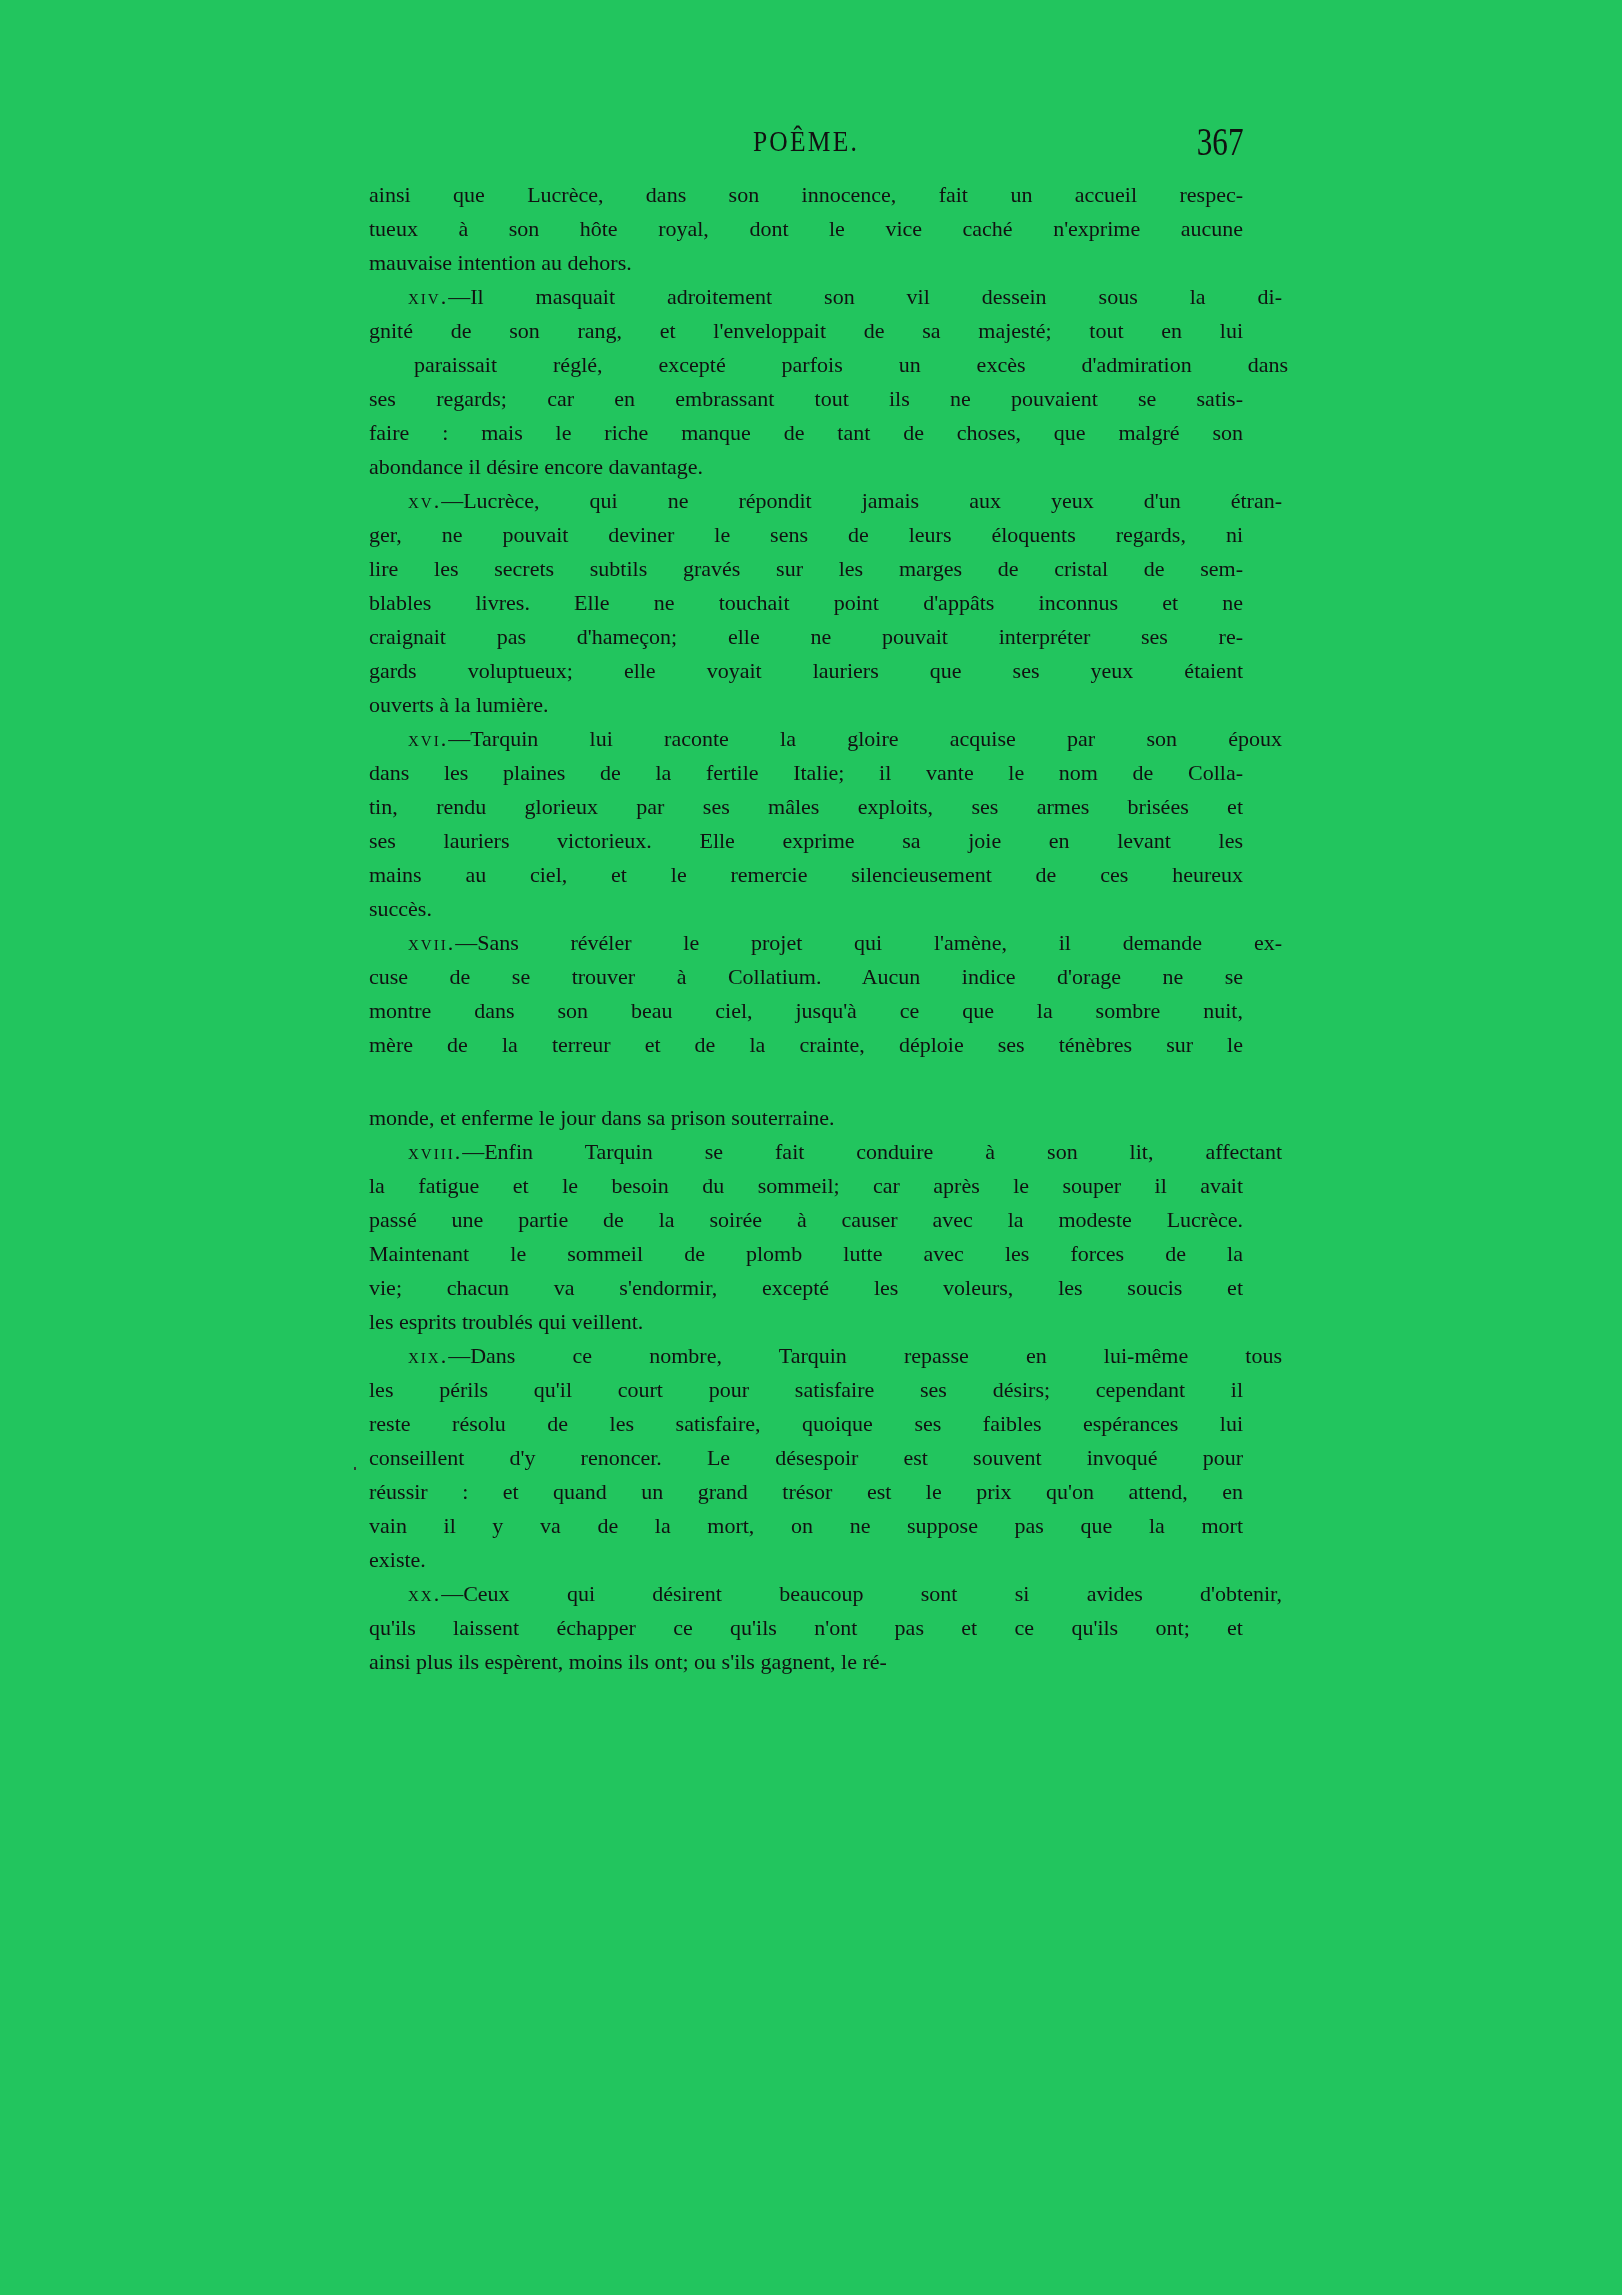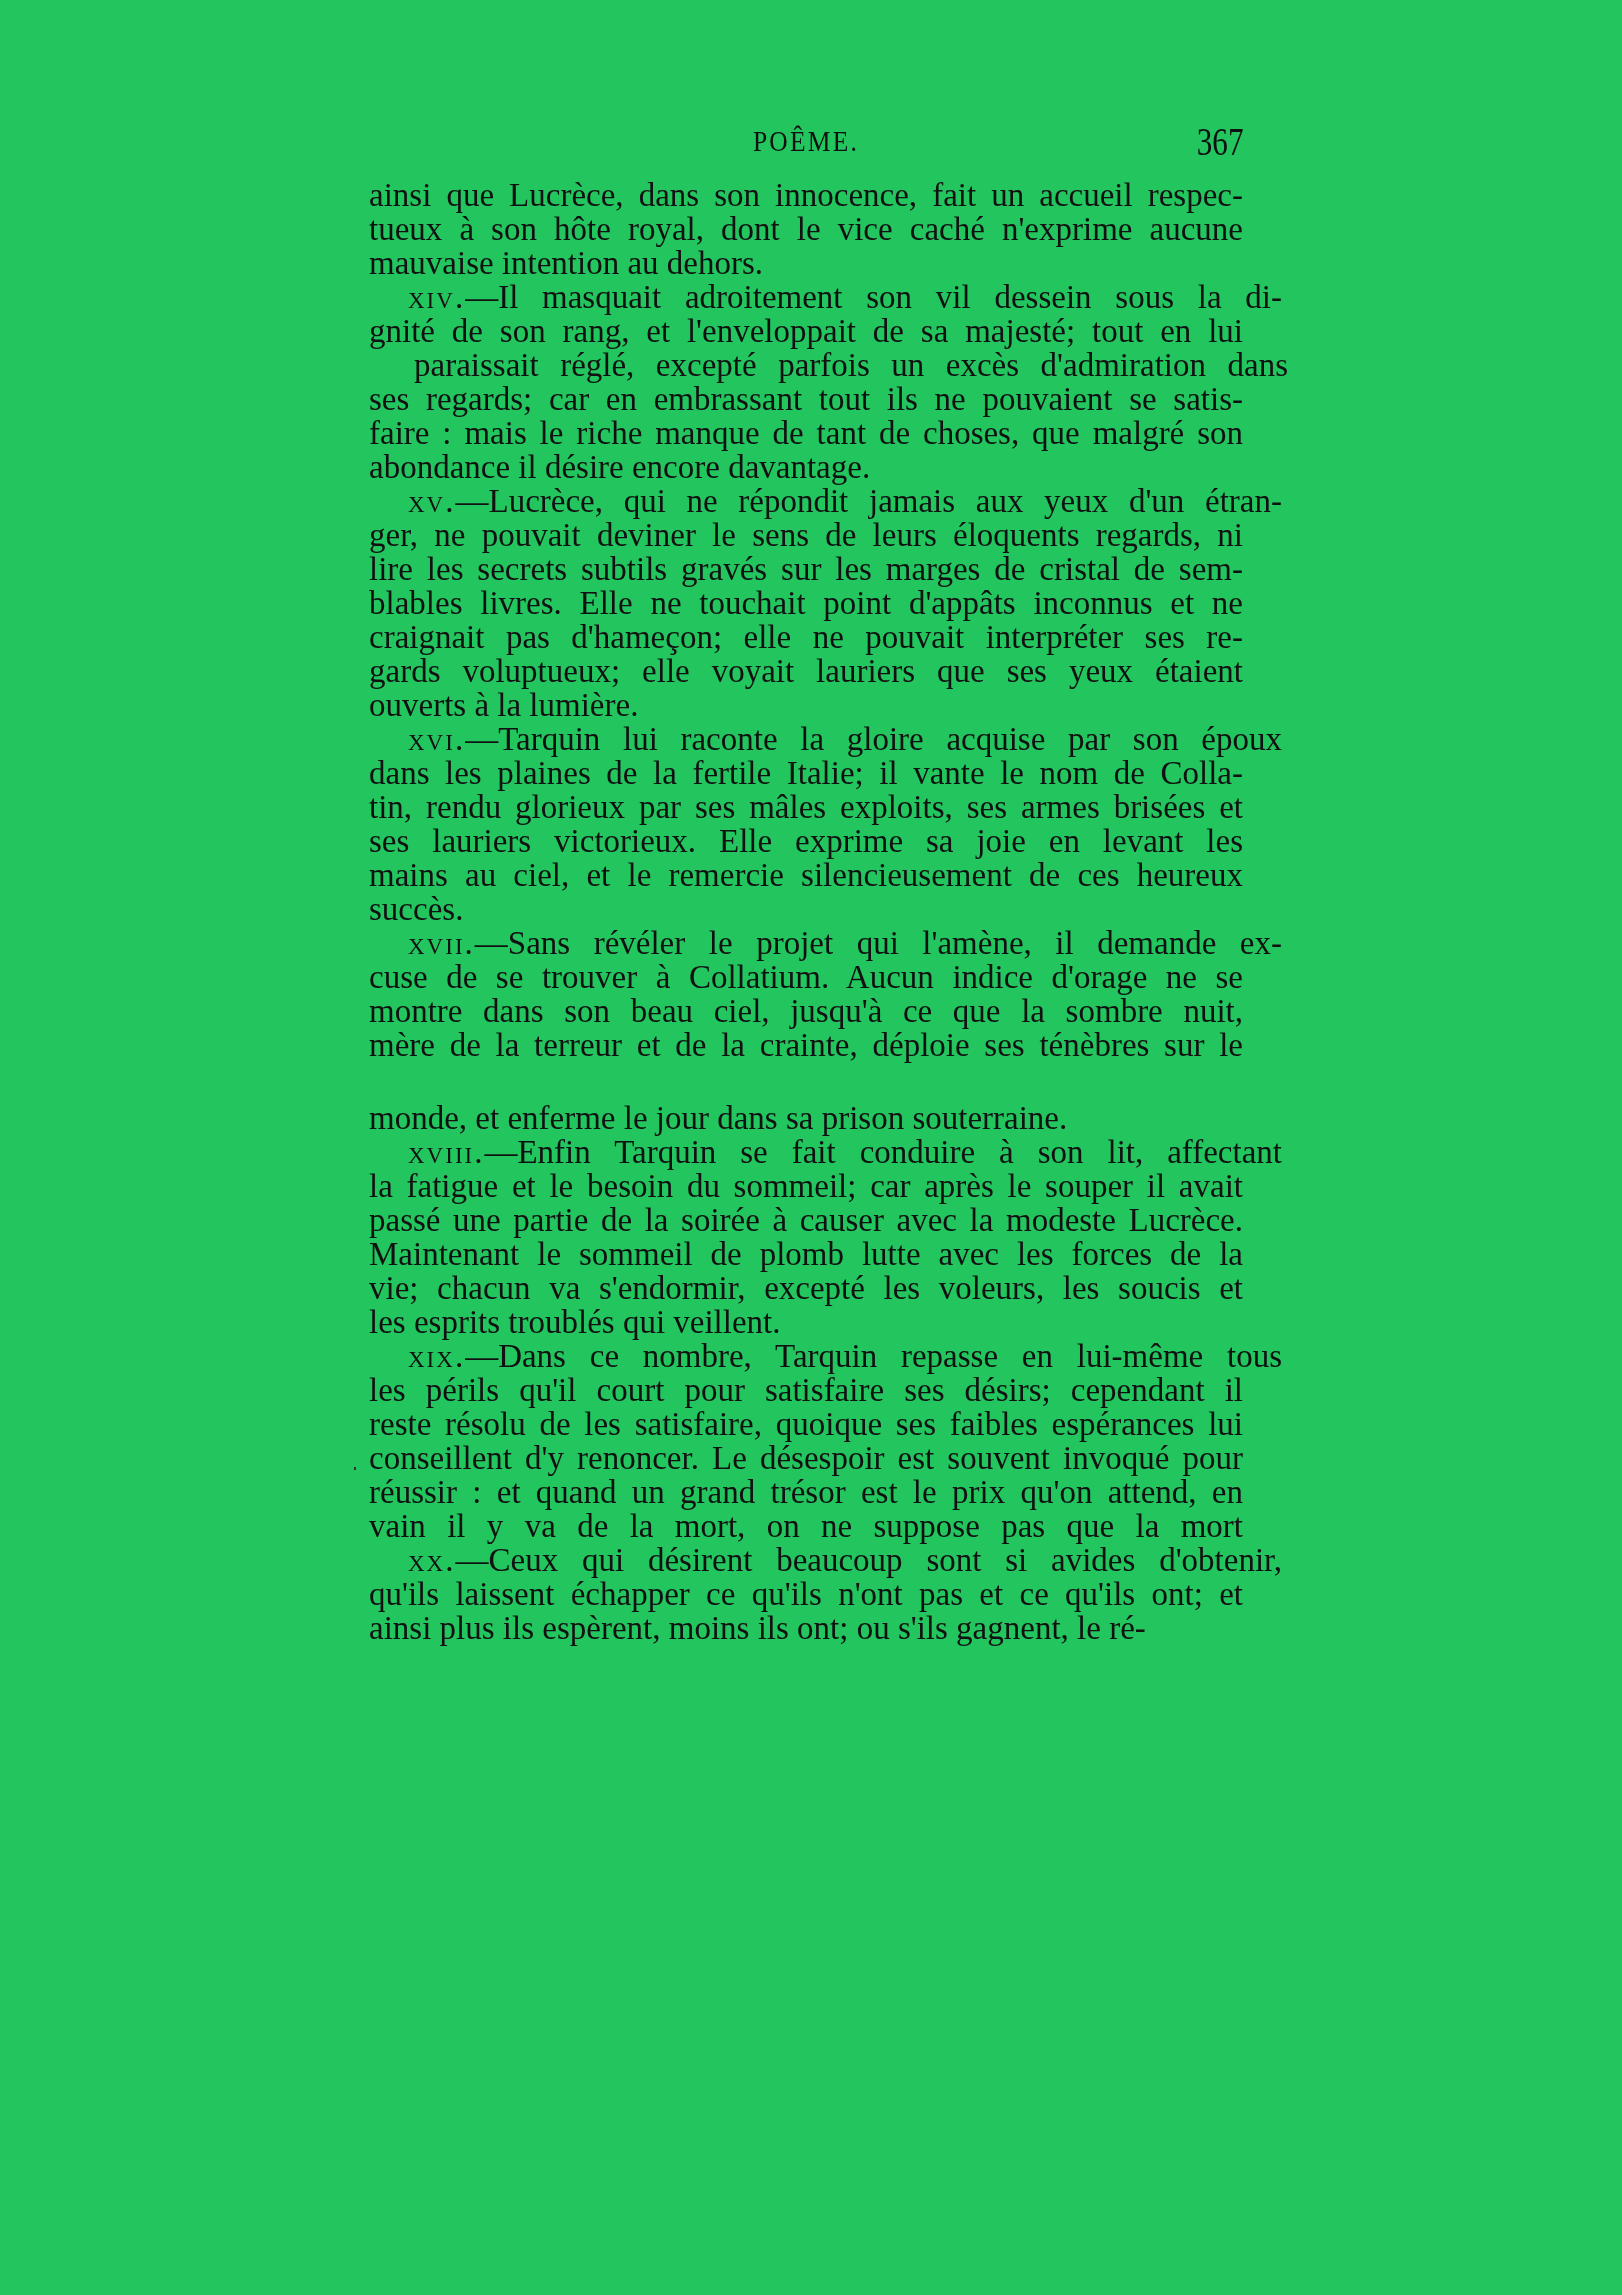--- a/index.html
+++ b/index.html
@@ -4,21 +4,21 @@
 <style>
   html, body { margin:0; padding:0; background:#ffffff; }
   body { width:1622px; height:2295px; position:relative; overflow:hidden; }
   .page { position:absolute; left:0; top:0; width:1622px; height:2295px; background:#22c55e; color:#111; }
   .header { position:absolute; left:369px; top:124px; width:874px; height:46px;
             font-family:"Liberation Serif", serif; }
   .running-title { position:absolute; left:0; width:100%; text-align:center; top:0;
             font-size:30px; letter-spacing:2.6px; transform:scaleX(0.85); }
   .page-number { position:absolute; right:0; top:-5.2px; font-size:39px; transform:scaleX(0.8); transform-origin:right; }
   .body { position:absolute; left:369px; top:178px; width:874px;
-          font-family:"Liberation Serif", serif; font-size:33px; line-height:34px; }
+          font-family:"Liberation Serif", serif; font-size:22px; line-height:34px; }
   .line { display:block; white-space:nowrap; text-align:justify; text-align-last:justify;
           height:34px; transform-origin:left; }
   .line.last { text-align-last:left; }
   .line.indent { padding-left:39px; }
   .numeral { font-variant:small-caps; letter-spacing:2px; }
   .txt { }
   .stray-mark { position:absolute; left:354px; top:1467px; width:2px; height:2.6px; background:#333; }
 </style>
 </head>
 <body>
@@ -75,20 +75,21 @@
         <span class="line" style="width: 874px; display: block;"><span class="txt">vie; chacun va s'endormir, excepté les voleurs, les soucis et</span></span>
         <span class="line last" style="width: 874px; display: block;"><span class="txt">les esprits troublés qui veillent.</span></span>
       </div>
       <div>
         <span class="line indent" style="width: 874px; display: block;"><span class="numeral">xix.</span><span class="txt">—Dans ce nombre, Tarquin repasse en lui-même tous</span></span>
         <span class="line" style="width: 874px; display: block;"><span class="txt">les périls qu'il court pour satisfaire ses désirs; cependant il</span></span>
         <span class="line" style="width: 874px; display: block;"><span class="txt">reste résolu de les satisfaire, quoique ses faibles espérances lui</span></span>
         <span class="line" style="width: 874px; display: block;"><span class="txt">conseillent d'y renoncer. Le désespoir est souvent invoqué pour</span></span>
         <span class="line" style="width: 874px; display: block;"><span class="txt">réussir : et quand un grand trésor est le prix qu'on attend, en</span></span>
         <span class="line" style="width: 874px; display: block;"><span class="txt">vain il y va de la mort, on ne suppose pas que la mort</span></span>
+        <span class="line last" style="width: 874px; display: block;"><span class="txt">existe.</span></span>
       </div>
       <div>
         <span class="line indent" style="width: 874px; display: block;"><span class="numeral">xx.</span><span class="txt">—Ceux qui désirent beaucoup sont si avides d'obtenir,</span></span>
         <span class="line" style="width: 874px; display: block;"><span class="txt">qu'ils laissent échapper ce qu'ils n'ont pas et ce qu'ils ont; et</span></span>
         <span class="line last" style="width: 874px; display: block;"><span class="txt">ainsi plus ils espèrent, moins ils ont; ou s'ils gagnent, le ré-</span></span>
       </div>
     </div>
 
   <div class="stray-mark"></div>
 </div>

